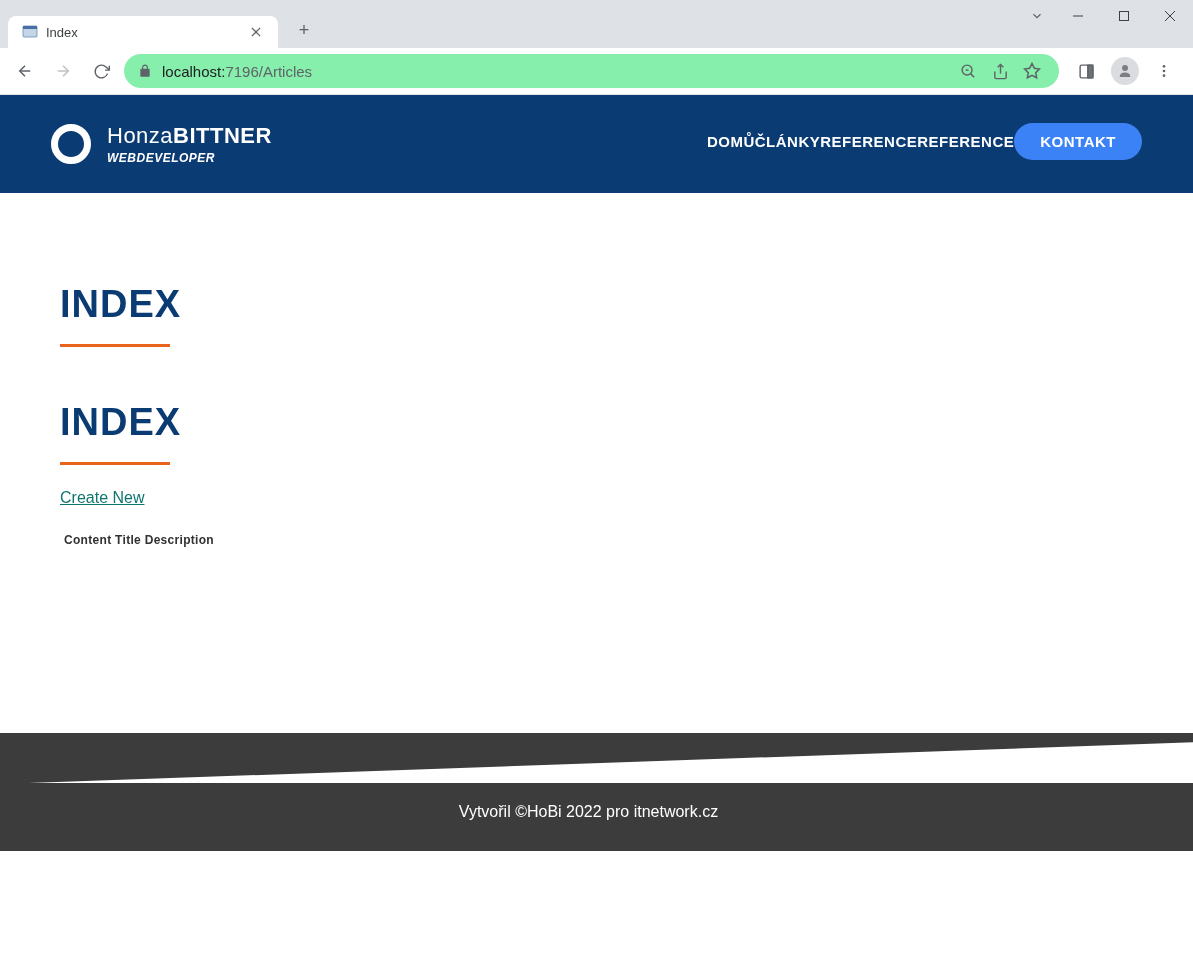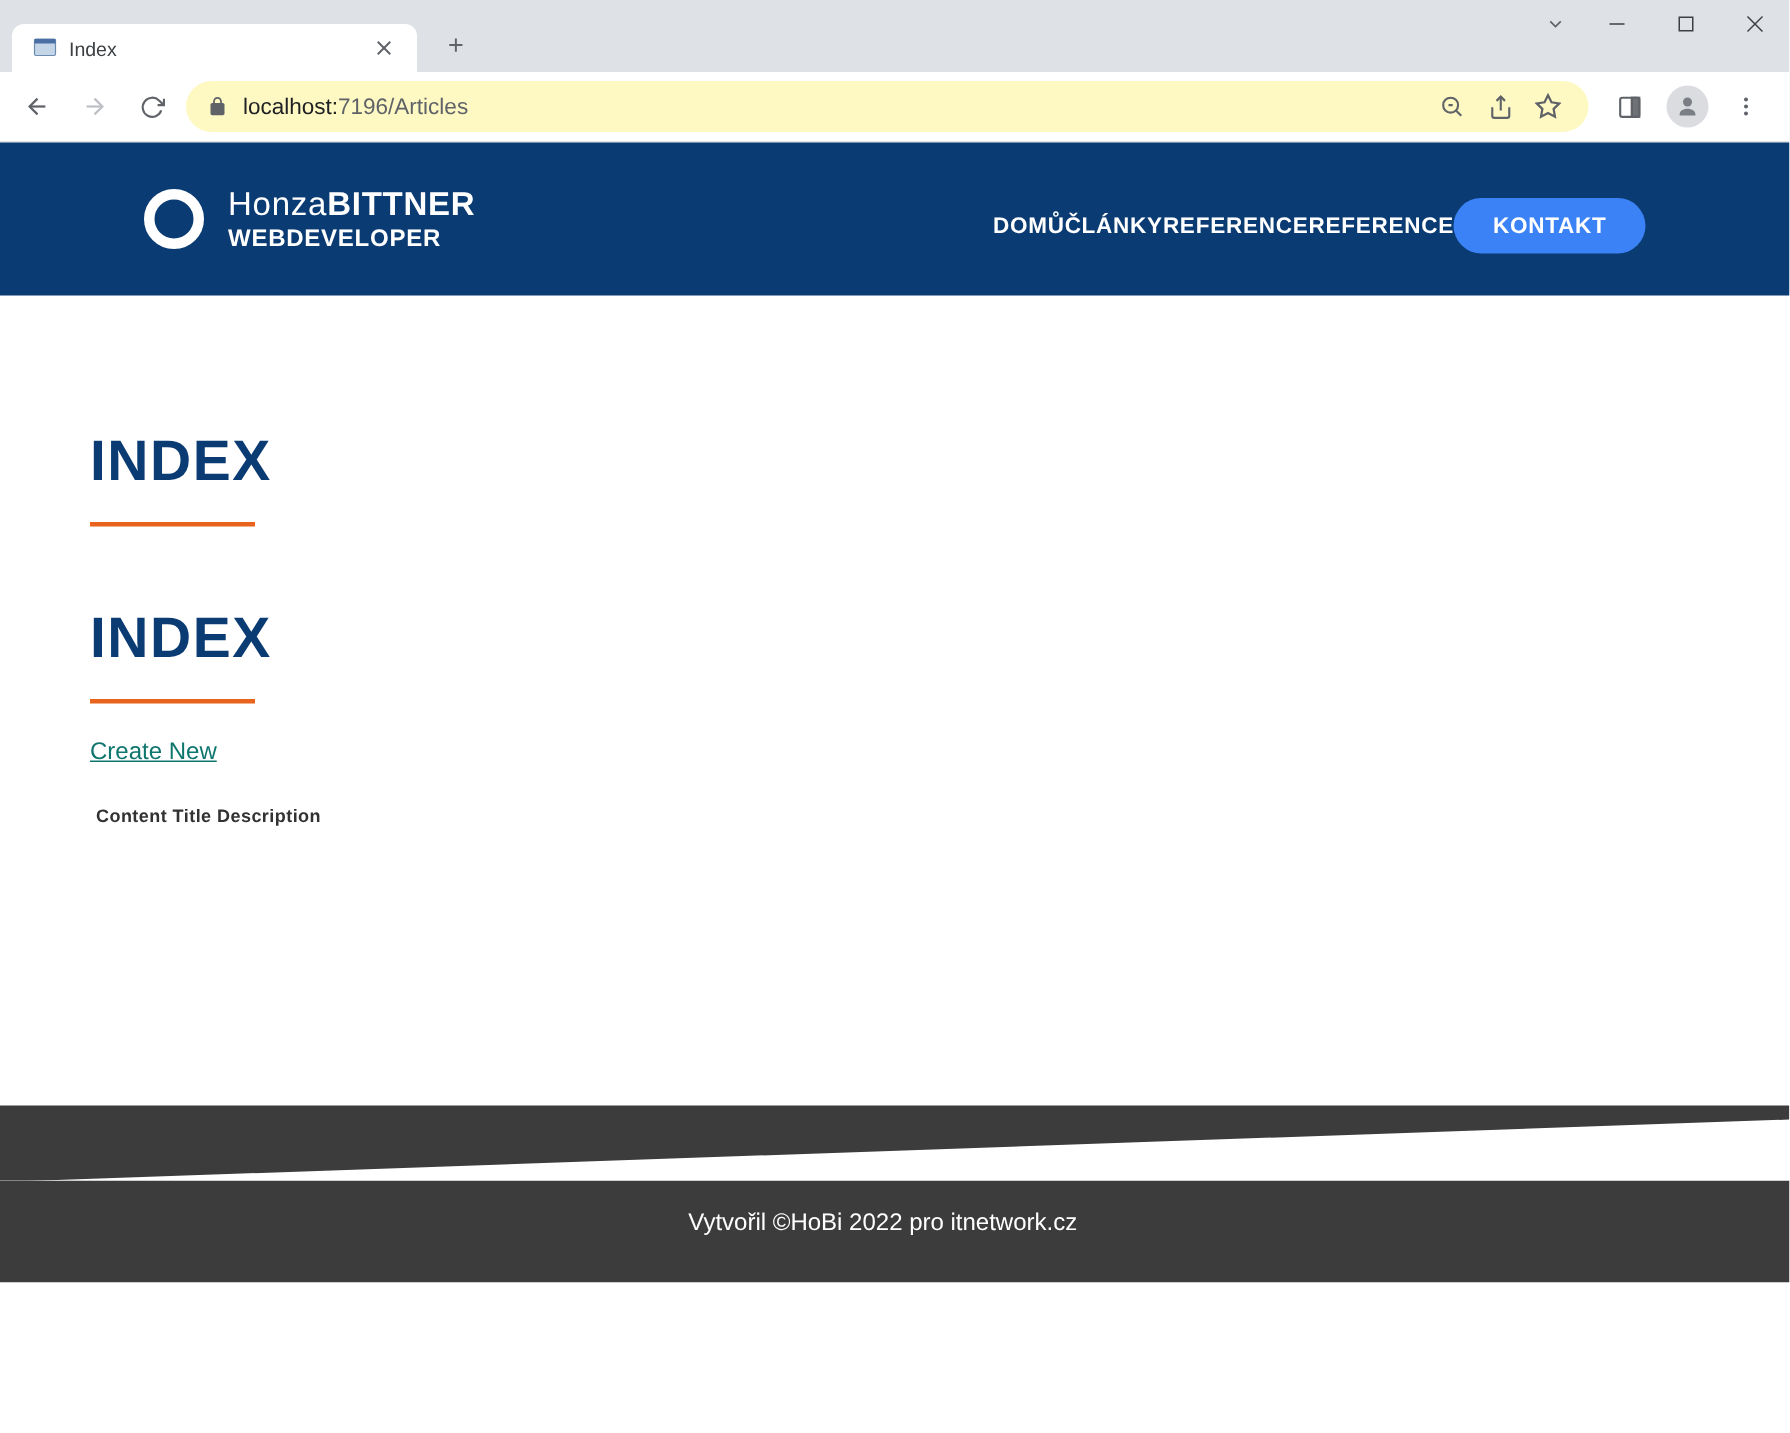--- a/index.html
+++ b/index.html
@@ -14,37 +14,37 @@
     .tab-close { width: 16px; height: 16px; cursor: pointer; display: flex; align-items: center; justify-content: center; }
     .new-tab { margin-left: 12px; width: 28px; height: 28px; display: flex; align-items: center; justify-content: center; cursor: pointer; color: #5f6368; font-size: 18px; margin-bottom: 4px; }
     .window-controls { position: absolute; right: 0; top: 0; display: flex; }
     .win-ctrl { width: 46px; height: 32px; display: flex; align-items: center; justify-content: center; cursor: pointer; color: #3c4043; }
     .win-ctrl svg { width: 12px; height: 12px; }
     .chevron-down-wc { width: 36px; height: 32px; display: flex; align-items: center; justify-content: center; color: #5f6368; }
     
     .toolbar { background: #fff; display: flex; align-items: center; padding: 6px 10px; gap: 8px; border-bottom: 1px solid #e0e0e0; }
     .nav-btn { width: 30px; height: 30px; display: flex; align-items: center; justify-content: center; color: #5f6368; border-radius: 50%; cursor: pointer; }
     .nav-btn.disabled { color: #bdc1c6; cursor: default; }
-    .address-bar { flex: 1; background: #fef9c3; border-radius: 18px; height: 34px; display: flex; align-items: center; padding: 0 14px; gap: 10px; font-size: 15px; color: #3c4043; }
+    .address-bar { flex: 1; background: #86efac; border-radius: 18px; height: 34px; display: flex; align-items: center; padding: 0 14px; gap: 10px; font-size: 15px; color: #3c4043; }
     .lock-icon { color: #5f6368; display: flex; }
     .url-host { color: #202124; }
     .url-path { color: #5f6368; }
     .addr-actions { display: flex; gap: 14px; padding-right: 4px; }
     .addr-icon { width: 18px; height: 18px; color: #5f6368; cursor: pointer; display: flex; align-items: center; justify-content: center; }
     .toolbar-right { display: flex; align-items: center; gap: 12px; padding: 0 6px; }
     .toolbar-icon { width: 26px; height: 26px; display: flex; align-items: center; justify-content: center; color: #5f6368; cursor: pointer; }
     .avatar { width: 28px; height: 28px; border-radius: 50%; background: #dadce0; display: flex; align-items: center; justify-content: center; }
     
     
-    .site-header { background: #0b3b73; color: #fff; padding: 28px 96px; display: flex; align-items: flex-end; justify-content: space-between; }
+    .site-header { background: #0b3b73; color: #fff; padding: 28px 51px; display: flex; align-items: flex-start; justify-content: space-between; }
     .logo-block { display: flex; align-items: center; gap: 16px; }
     .logo-circle { width: 40px; height: 40px; border: 7px solid #fff; border-radius: 50%; }
     .logo-text-line1 { font-size: 22px; font-weight: 400; letter-spacing: 0.5px; }
     .logo-text-line1 .bold { font-weight: 800; }
-    .logo-text-line2 { font-size: 16px; font-weight: 600; letter-spacing: 0.5px; margin-top: 2px; }
+    .logo-text-line2 { font-size: 12px; font-weight: 600; letter-spacing: 0.5px; margin-top: 2px; font-style: italic; }
     .nav-menu { display: flex; align-items: center; }
     .nav-link { color: #fff; text-decoration: none; font-size: 15px; font-weight: 600; letter-spacing: 0.5px; cursor: pointer; }
     .nav-link.cta { background: #3b82f6; padding: 10px 26px; border-radius: 22px; }
     
     
     .main-content { padding: 90px 60px 60px 60px; min-height: 540px; }
     .section-title { font-family: 'Arial Black', Arial, sans-serif; font-size: 38px; font-weight: 900; color: #0b3b73; letter-spacing: 1px; margin-bottom: 18px; }
     .orange-underline { width: 110px; height: 3px; background: #e8631c; margin-bottom: 54px; }
     .orange-underline.second { margin-bottom: 24px; }
     .create-link { color: #0f766e; text-decoration: underline; font-size: 16px; cursor: pointer; display: inline-block; margin-bottom: 26px; }

